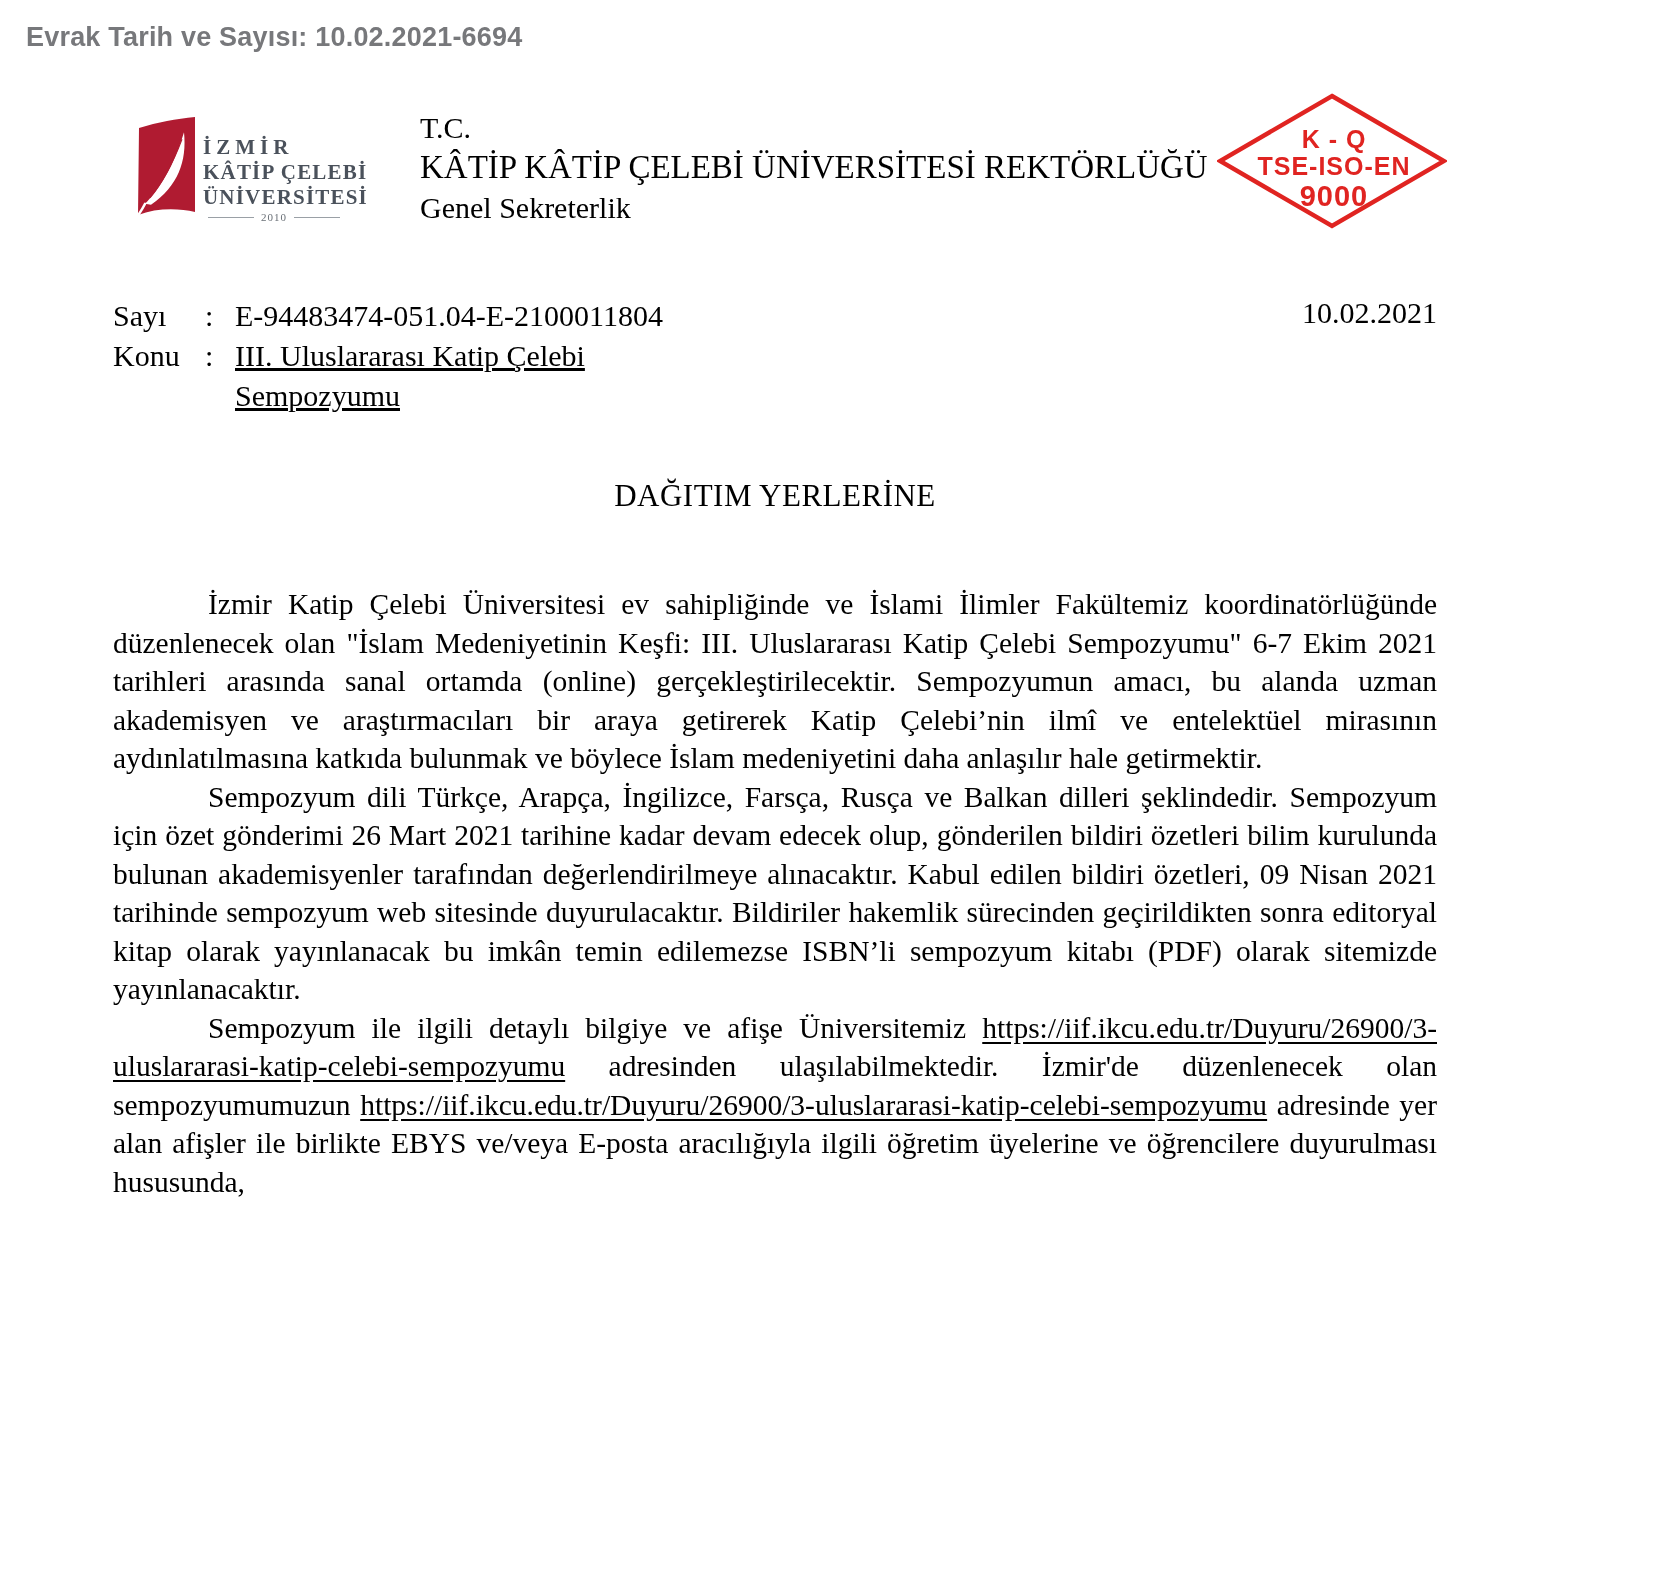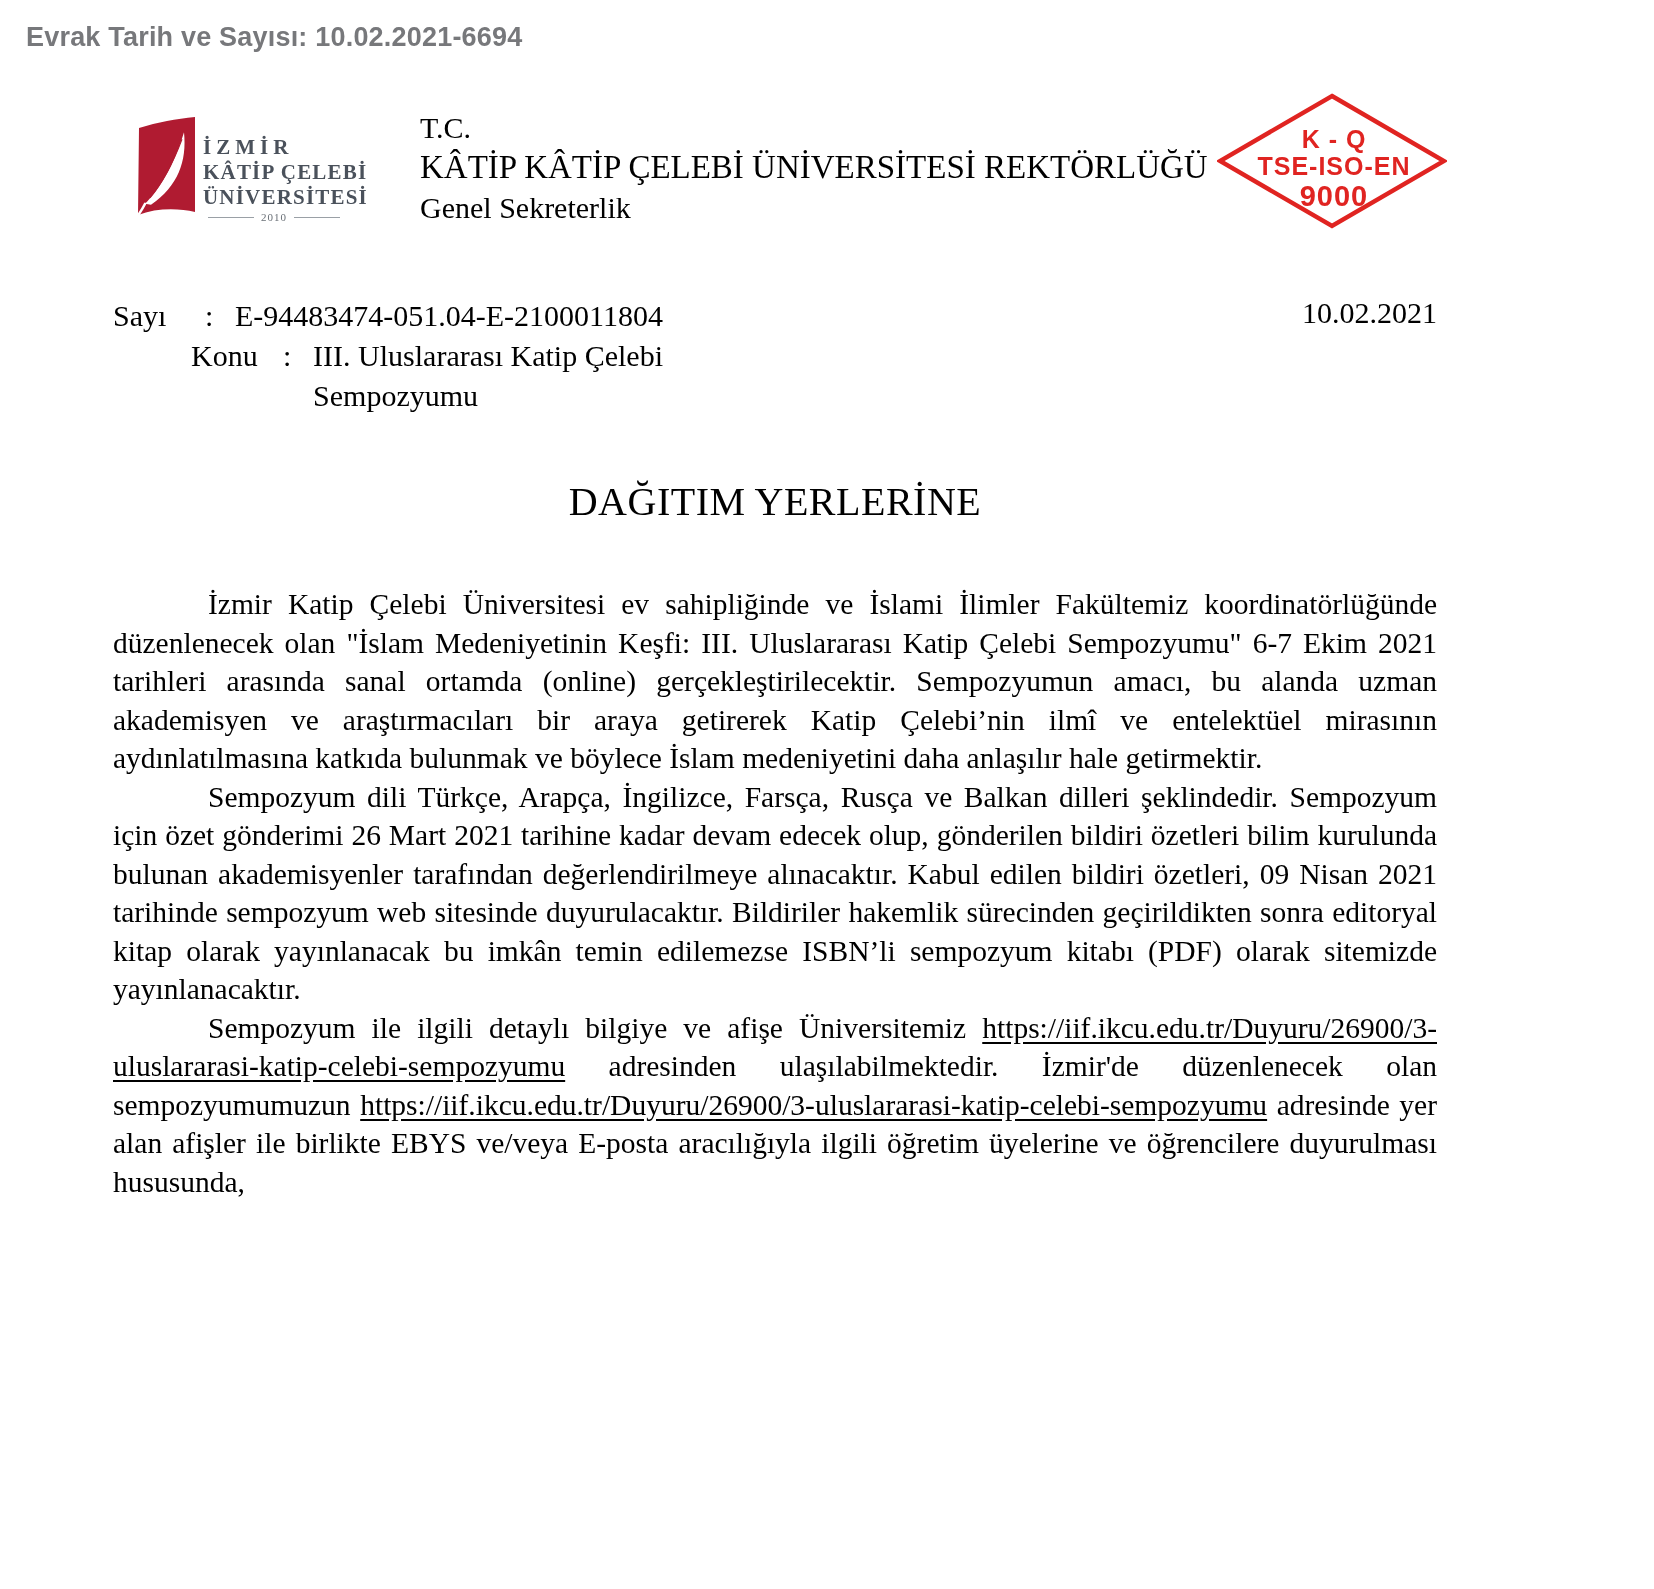--- a/index.html
+++ b/index.html
@@ -41,30 +41,30 @@
   .lh-inst{font-size:33px;line-height:42px;white-space:nowrap;}
   .lh-dept{font-size:30px;line-height:40px;}
   
   .tse{position:absolute;left:1217px;top:93px;width:230px;height:136px;}
   .tse text{
     font-family:"Liberation Sans","DejaVu Sans",sans-serif;
     font-weight:bold;fill:var(--tse-red);letter-spacing:1px;
   }
   
   .ref{position:absolute;left:113px;top:296px;font-size:30px;line-height:40px;}
-  .ref-row{display:flex;justify-content:flex-end;}
+  .ref-row{display:flex;}
   .ref-label{width:92px;}
   .ref-colon{width:30px;}
-  .ref-wrap{display:inline-block;}
+  .ref-wrap{display:inline-block;text-decoration:underline;}
   .ref-value{white-space:nowrap;}
   .doc-date{position:absolute;top:296px;right:217px;font-size:30px;}
   
   .recipient{
     position:absolute;left:113px;top:478px;width:1324px;
-    text-align:center;font-size:40px;letter-spacing:0.5px;
+    text-align:center;font-size:31px;letter-spacing:0.5px;
   }
   
   .body{
     position:absolute;left:113px;top:585px;width:1324px;
     font-size:29.5px;line-height:38.5px;text-align:justify;
   }
   .body p{text-indent:95px;margin:0;}
   .body .closing{text-indent:95px;}
   .link{
     text-decoration:underline;color:var(--ink);cursor:pointer;

